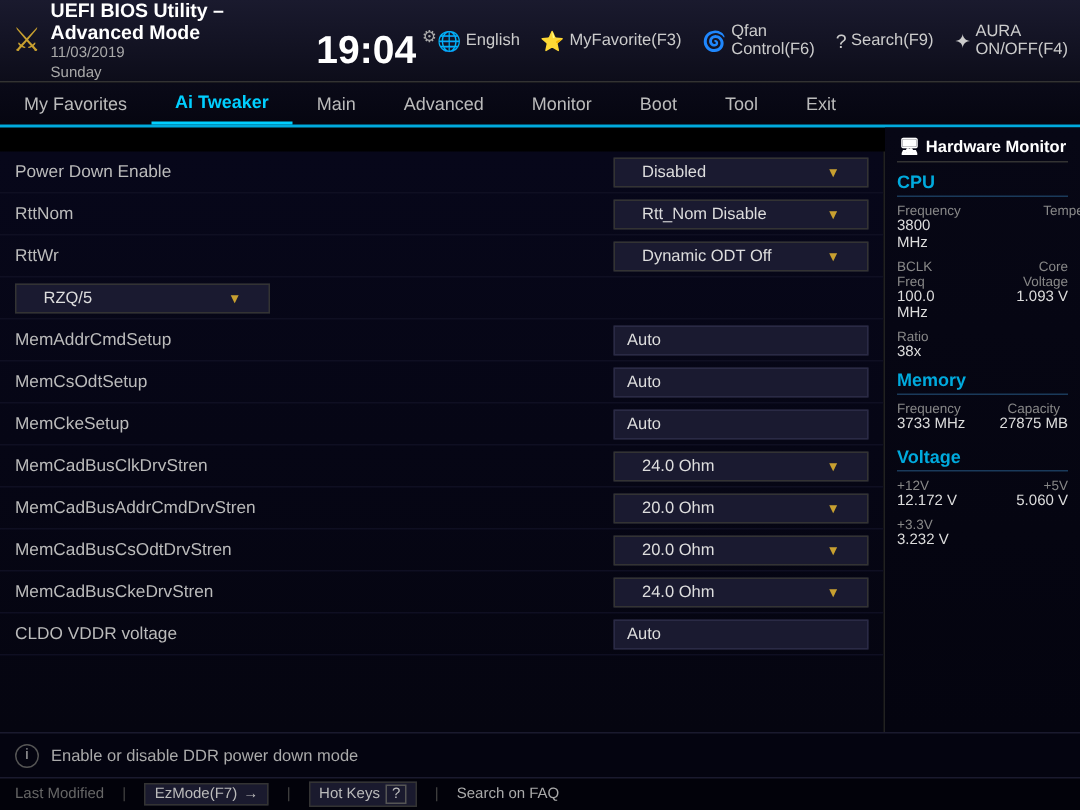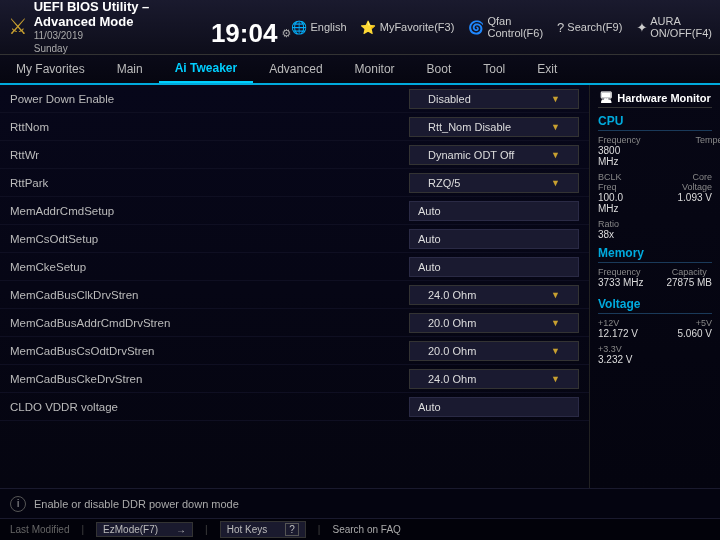--- a/index.html
+++ b/index.html
@@ -94,20 +94,21 @@
       display: flex;
       height: calc(540px - 55px - 30px - 30px - 22px);
     }
 
     
     .settings-panel {
       flex: 1;
       background: linear-gradient(180deg, #07071a 0%, #050510 100%);
       overflow-y: auto;
       border-right: 1px solid #222;
+      margin-top: 16px;
     }
     .settings-panel::-webkit-scrollbar { width: 6px; }
     .settings-panel::-webkit-scrollbar-track { background: #111; }
     .settings-panel::-webkit-scrollbar-thumb { background: #444; }
 
     .setting-row {
       display: flex;
       align-items: center;
       min-height: 28px;
       border-bottom: 1px solid #0f0f22;
@@ -226,40 +227,40 @@
     }
     .bottom-btn {
       background: #1a1a2e;
       border: 1px solid #333;
       color: #bbb;
       padding: 1px 6px;
       font-size: 10px;
       cursor: pointer;
       display: flex;
       align-items: center;
-      gap: 18px;
+      gap: 4px;
     }
     .bottom-sep { color: #444; }
   </style>
 </head>
 <body>
 
 <div class="top-bar">
   <div class="logo-area">
     <span class="logo-icon">⚔</span>
     <div>
       <div class="bios-title">UEFI BIOS Utility – Advanced Mode</div>
       <div class="datetime">
         <span>
           <span>11/03/2019</span><br>
           <span>Sunday</span>
         </span>
       </div>
     </div>
-    <div style="margin-left:8px; display:flex; align-items:center;margin-top:12px;">
+    <div style="margin-left:8px; display:flex; align-items:flex-start;margin-top:12px;">
       <span class="big-time">19:04</span>
       <span class="gear-icon-sm">⚙</span>
     </div>
   </div>
 
   <div class="top-tools">
     <div class="top-tool-item">
       <span class="tool-icon">🌐</span>
       <span>English</span>
     </div>
@@ -277,22 +278,22 @@
     </div>
     <div class="top-tool-item">
       <span class="tool-icon">✦</span>
       <span>AURA ON/OFF(F4)</span>
     </div>
   </div>
 </div>
 
 <div class="nav-bar">
   <div class="nav-item">My Favorites</div>
+  <div class="nav-item active">Ai Tweaker</div>
   <div class="nav-item">Main</div>
-  <div class="nav-item active">Ai Tweaker</div>
   <div class="nav-item">Advanced</div>
   <div class="nav-item">Monitor</div>
   <div class="nav-item">Boot</div>
   <div class="nav-item">Tool</div>
   <div class="nav-item">Exit</div>
 </div>
 
 <div class="main-layout">
 
   <div class="settings-panel">
@@ -321,21 +322,20 @@
       <span class="setting-label">RttWr</span>
       <div class="setting-value">
         <div class="dropdown-val">
           <span>Dynamic ODT Off</span>
           <span class="arrow">▼</span>
         </div>
       </div>
     </div>
 
     <div class="setting-row">
-      <span class="setting-label">RttPark</span>
       <div class="setting-value">
         <div class="dropdown-val">
           <span>RZQ/5</span>
           <span class="arrow">▼</span>
         </div>
       </div>
     </div>
 
     <div class="setting-row">
       <span class="setting-label">MemAddrCmdSetup</span>

